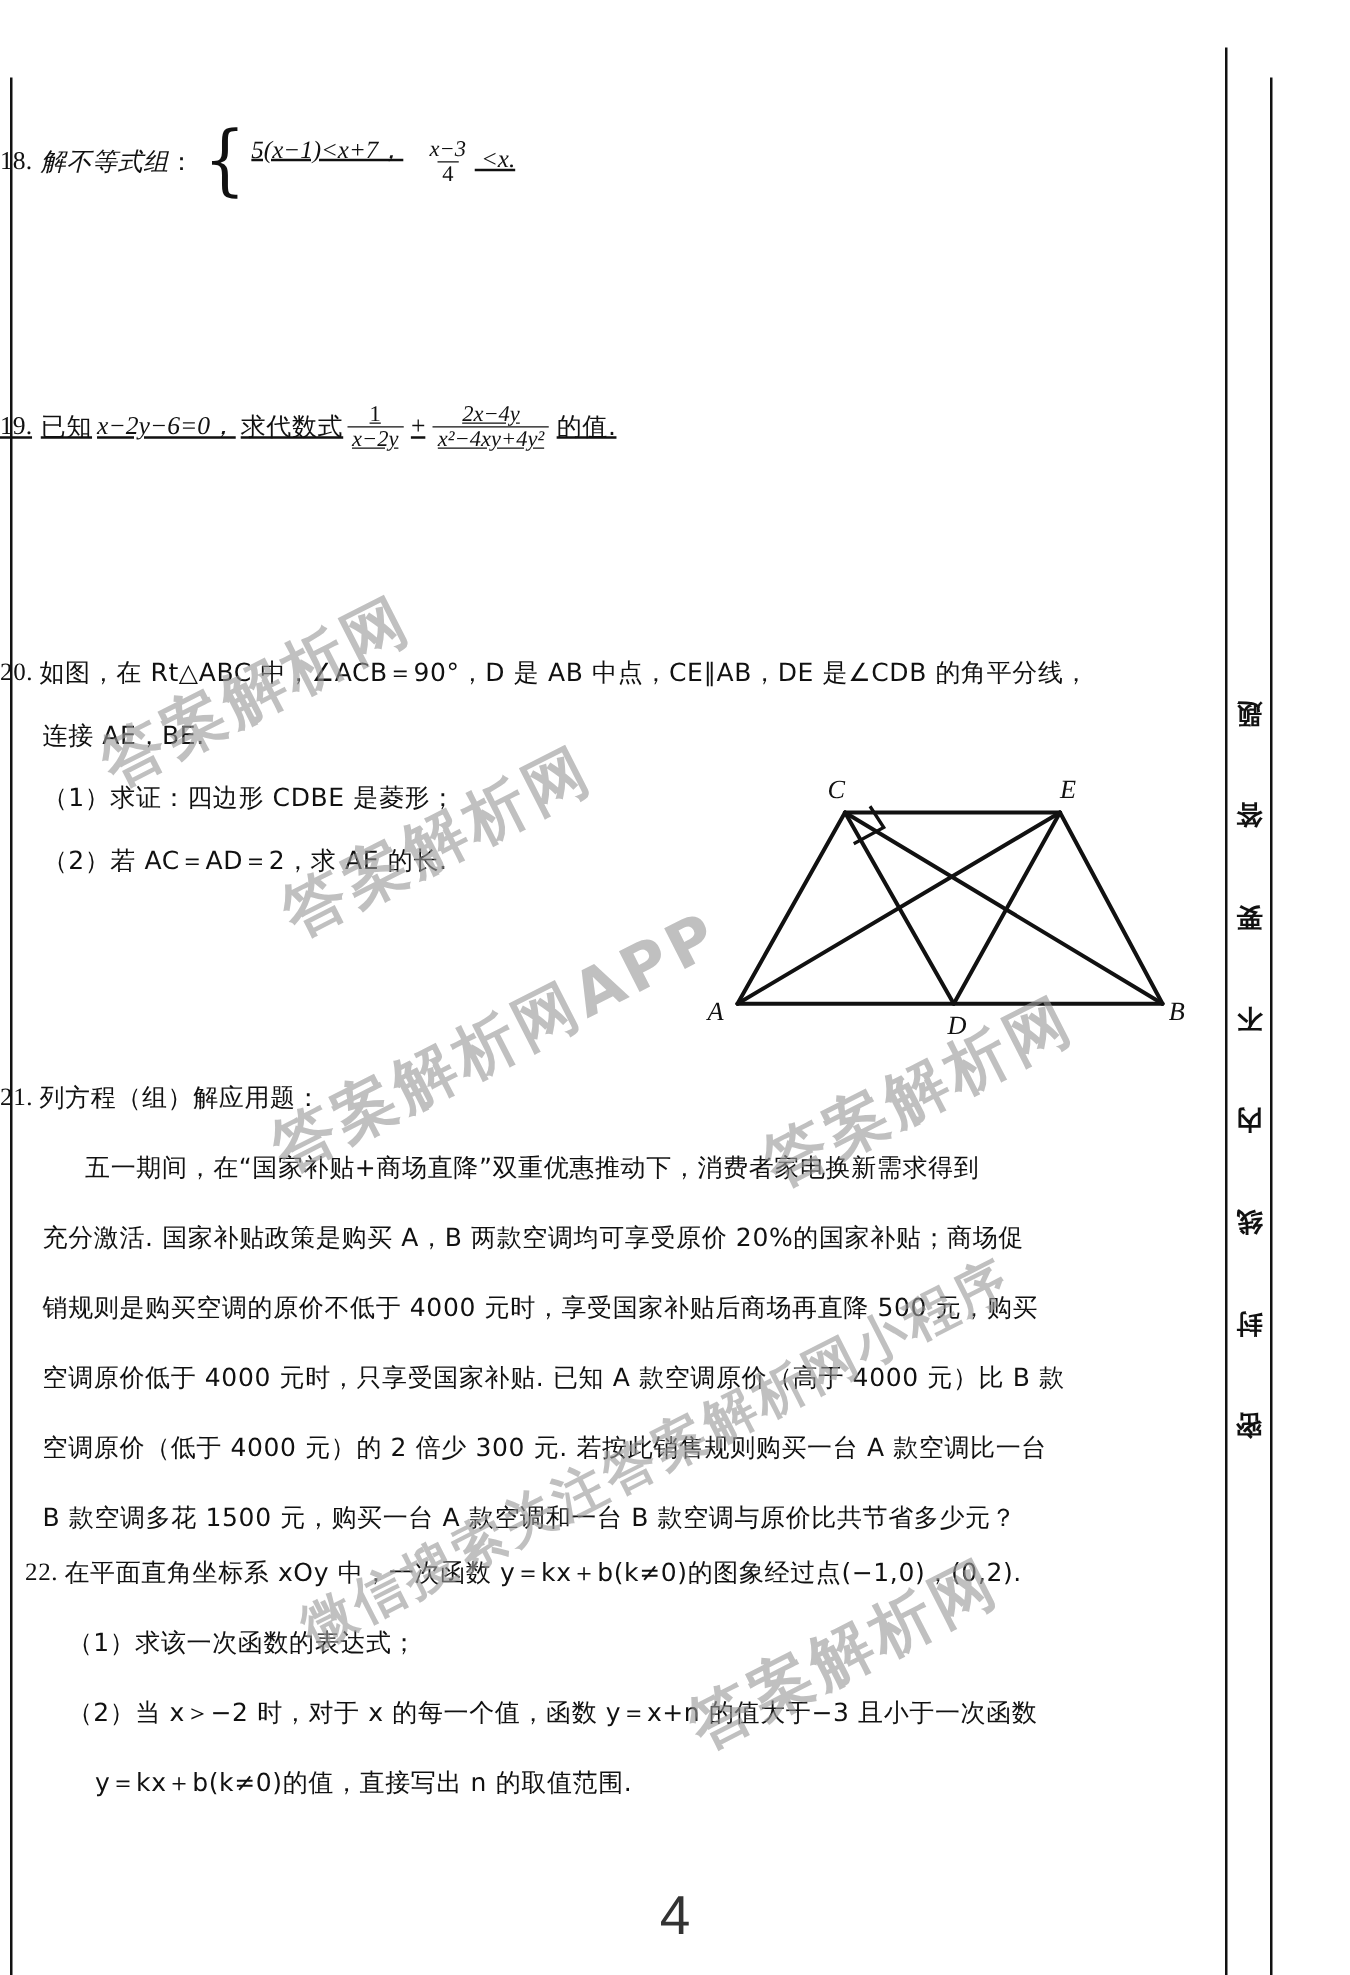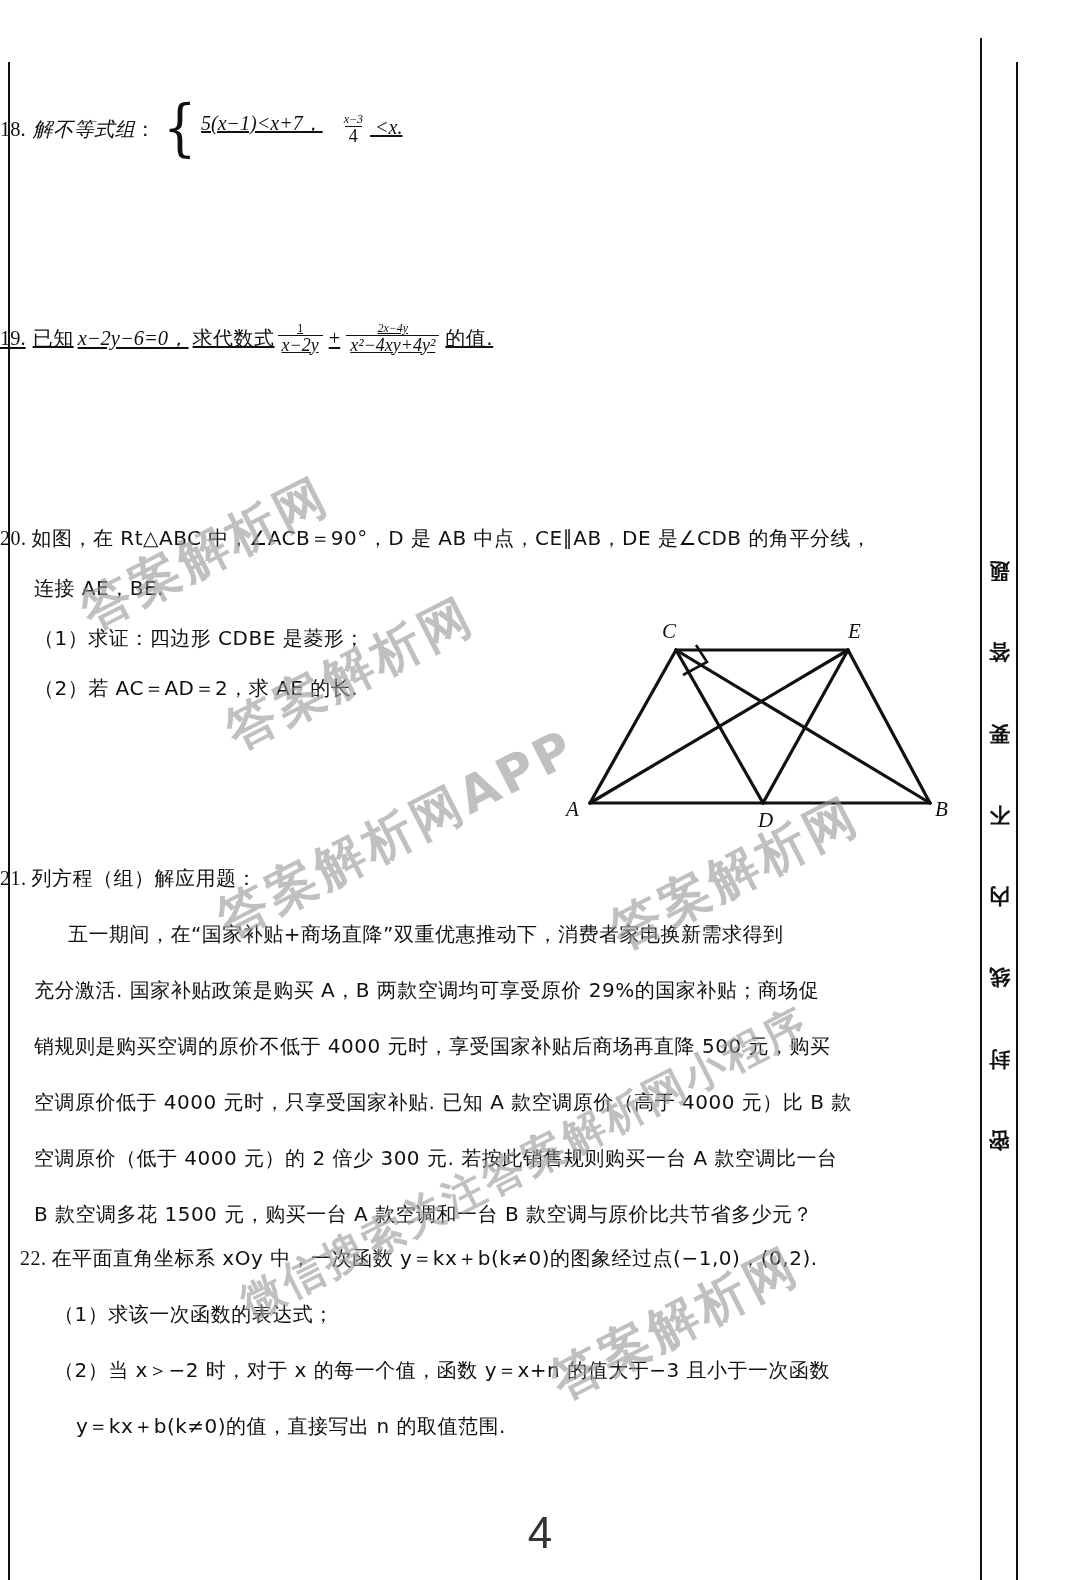--- a/index.html
+++ b/index.html
@@ -34,21 +34,21 @@
     font-family:"Liberation Serif","DejaVu Serif",serif;
   }
   .cn{font-family:"DejaVu Sans","Liberation Sans",sans-serif;font-size:20px;letter-spacing:.5px;}
   .mi{font-style:italic;font-family:"Liberation Serif",serif;}
   .indent1{padding-left:34px;}
   .indent2{padding-left:56px;}
 
   
   .frac{display:inline-flex;flex-direction:column;align-items:center;vertical-align:middle;
         margin:0 3px;line-height:1.05;}
-  .frac .num{font-size:12px;padding:0 4px;}
+  .frac .num{font-size:18px;padding:0 4px;}
   .frac .den{font-size:18px;padding:0 4px;border-top:1.6px solid #111;}
   .brace{
     display:inline-block;vertical-align:middle;font-size:62px;line-height:.62;
     font-family:"DejaVu Serif",serif;font-weight:300;margin:0 2px 0 4px;
     transform:scaleX(.85) translateY(-1px);
   }
   .sysrows{display:inline-flex;vertical-align:middle;gap:14px;text-decoration:underline;}
   .sysrow{font-size:20px;white-space:nowrap;}
 
   
@@ -168,21 +168,21 @@
       </g>
     </svg>
   </div>
 
   <div class="q" style="top:868px;">
     <div class="line cn" style="display:flex;">
       <span class="qnum" style="font-family:'Liberation Serif',serif;">21.</span>
       <span style="margin-left:5px;">列方程（组）解应用题：</span>
     </div>
     <div class="line cn" style="margin-top:36px;padding-left:68px;">五一期间，在“国家补贴+商场直降”双重优惠推动下，消费者家电换新需求得到</div>
-    <div class="line cn indent1" style="margin-top:36px;">充分激活. 国家补贴政策是购买 A，B 两款空调均可享受原价 29%的国家补贴；商场促</div>
+    <div class="line cn indent1" style="margin-top:36px;">充分激活. 国家补贴政策是购买 A，B 两款空调均可享受原价 20%的国家补贴；商场促</div>
     <div class="line cn indent1" style="margin-top:36px;">销规则是购买空调的原价不低于 4000 元时，享受国家补贴后商场再直降 500 元，购买</div>
     <div class="line cn indent1" style="margin-top:36px;">空调原价低于 4000 元时，只享受国家补贴. 已知 A 款空调原价（高于 4000 元）比 B 款</div>
     <div class="line cn indent1" style="margin-top:36px;">空调原价（低于 4000 元）的 2 倍少 300 元. 若按此销售规则购买一台 A 款空调比一台</div>
     <div class="line cn indent1" style="margin-top:36px;">B 款空调多花 1500 元，购买一台 A 款空调和一台 B 款空调与原价比共节省多少元？</div>
   </div>
 
   <div class="q" style="top:1248px;margin-left:20px;">
     <div class="line cn" style="display:flex;">
       <span class="qnum" style="font-family:'Liberation Serif',serif;">22.</span>
       <span style="margin-left:5px;">在平面直角坐标系 xOy 中，一次函数 y＝kx＋b(k≠0)的图象经过点(−1,0)，(0,2).</span>

